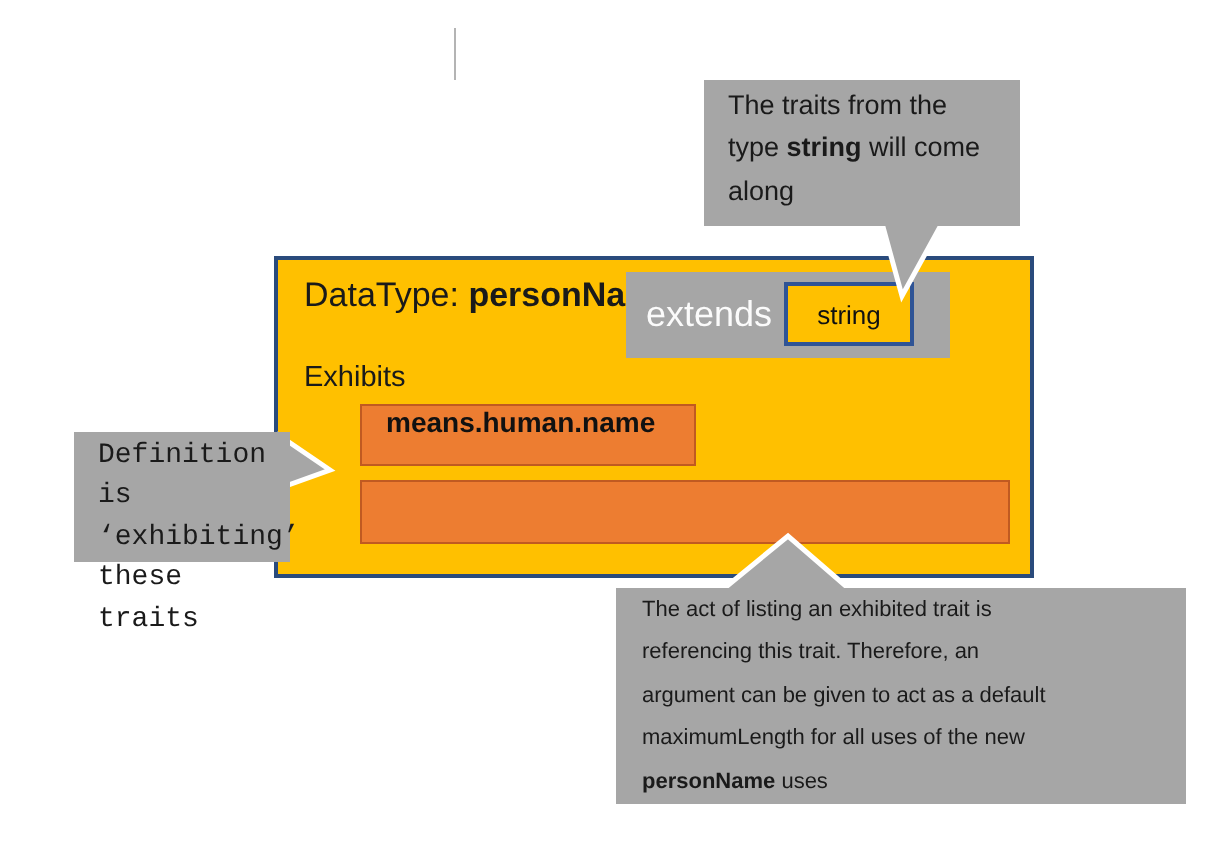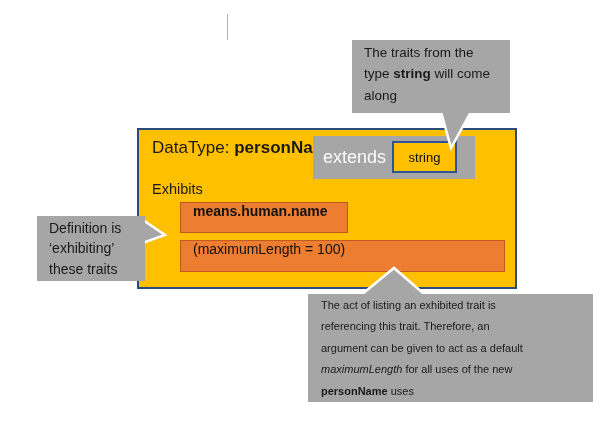--- a/index.html
+++ b/index.html
@@ -2,21 +2,21 @@
 <html style="--canvas-bg: #FFFFFF; --main-fill: #FFC000; --main-border: #2A4B7C; --trait-fill: #ED7D31; --trait-border: #C05A21; --callout-fill: #A6A6A6; --string-border: #2F5496; --extends-text: #FBFBFB; --text-dark: #1A1A1A; --artifact-line: #B4B4B4;"><head>
 <meta charset="utf-8">
 <style>
   html,body{margin:0;padding:0;background:#fff;}
   .canvas{
     position:relative;width:614px;height:421px;background:var(--canvas-bg,#fff);
     font-family:"Liberation Sans","DejaVu Sans",sans-serif;
     color:var(--text-dark,#1a1a1a);overflow:hidden;
   }
   .b{font-weight:bold;}
-  .i{font-style:italic;}
+  .i{}
 
   .stray-line{position:absolute;left:227px;top:14px;width:1px;height:26px;background:var(--artifact-line,#b4b4b4);z-index:0;}
 
   .main-box{
     position:absolute;left:137px;top:128px;width:380px;height:161px;
     background:var(--main-fill,#FFC000);border:2px solid var(--main-border,#2A4B7C);
     box-sizing:border-box;z-index:1;
   }
   .title{position:absolute;left:13px;top:8px;font-size:17px;}
   .exhibits{position:absolute;left:13px;top:51px;font-size:14.5px;}
@@ -41,21 +41,21 @@
   .trait-2{left:41px;top:110px;width:325px;height:32px;}
 
   .tails{position:absolute;left:0;top:0;width:614px;height:421px;z-index:5;pointer-events:none;}
   .tails polygon{fill:var(--callout-fill,#A6A6A6);stroke:#fff;stroke-width:2.5;}
 
   .callout{
     position:absolute;background:var(--callout-fill,#A6A6A6);z-index:6;
     box-sizing:border-box;white-space:pre-line;color:var(--text-dark,#1a1a1a);
   }
   .callout-top{left:352px;top:40px;width:158px;height:73px;padding:2px 8px 0 12px;font-size:13.5px;line-height:21.3px;}
-  .callout-left{left:37px;top:216px;width:108px;height:65px;padding:1.5px 6px 0 12px;font-size:14px;line-height:20.5px;}
+  .callout-left{left:37px;top:216px;width:108px;height:65px;padding:1.5px 6px 0 12px;font-size:14px;line-height:20.5px;font-family:Liberation Mono, monospace;}
   .callout-bottom{left:308px;top:294px;width:285px;height:108px;padding:1px 8px 0 13px;font-size:11px;line-height:21.4px;}
 </style>
 </head>
 <body>
 
 <div class="canvas">
 
   <div class="stray-line"></div>
 
   <div class="main-box">
@@ -69,21 +69,20 @@
     </div>
 
     <div class="exhibits">Exhibits</div>
 
     <div class="trait-box trait-1">
       <span class="b">means.human.name</span>
         <span></span>
     </div>
 
     <div class="trait-box trait-2">
-        <span> (maximumLength = 100)</span>
     </div>
   </div>
 
   <svg class="tails" viewBox="0 0 614 421">
     <polygon points="440,108 473,108 451,148"></polygon>
     <polygon points="140,218 165,235 140,244"></polygon>
     <polygon points="355,300 394,268 431,300"></polygon>
   </svg>
 
   <div class="callout callout-top"><span>The traits from the

